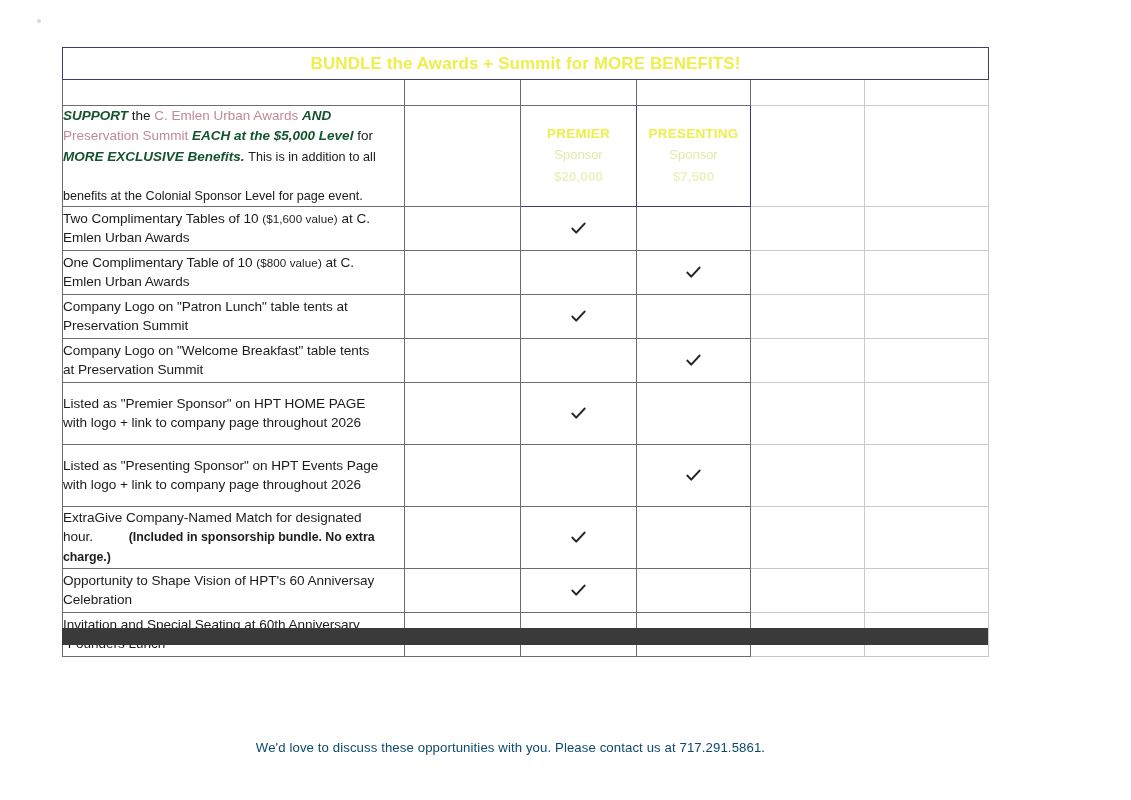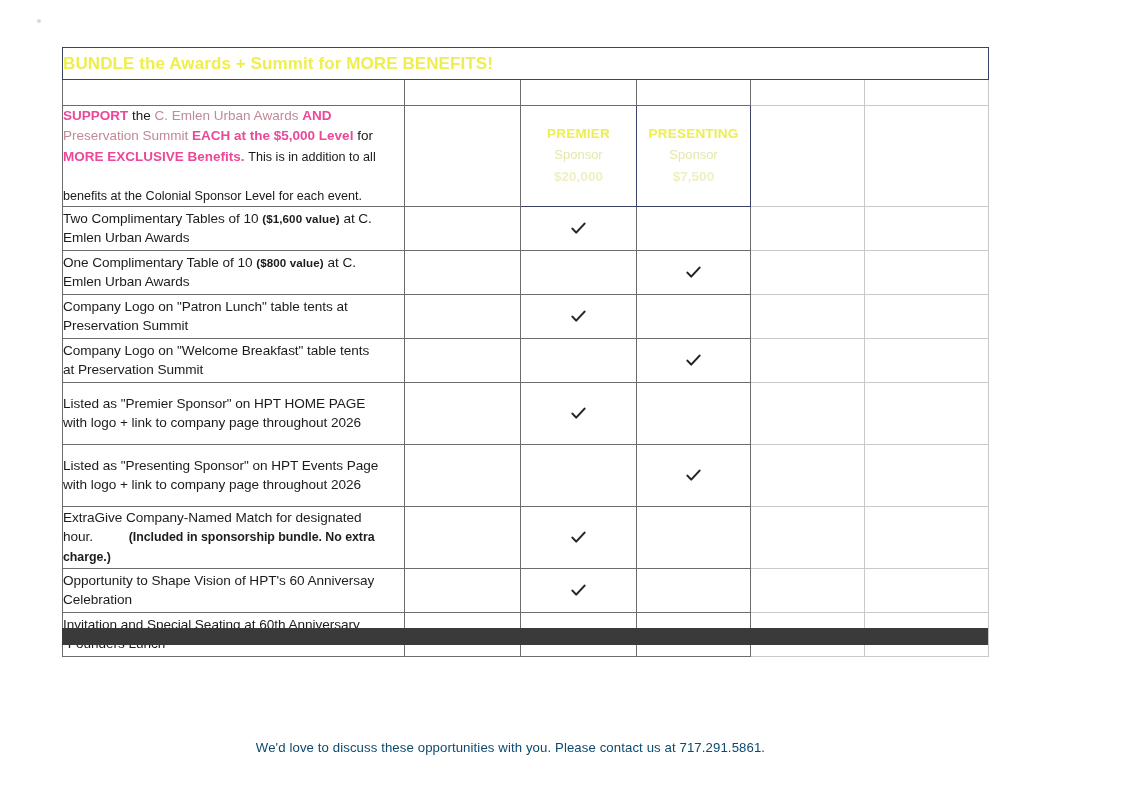--- a/index.html
+++ b/index.html
@@ -49,20 +49,21 @@
     background: #ffffff;
   }
   
   .sheet td.faint { border-color: #c9c9c9; }
 
   
   .title-band {
     background: #3b4168;
     border: 1px solid #3b4168 !important;
     height: 31px;
+    text-align: center;
   }
   .title-band .title-text {
     display: block;
     color: #eeee4e;
     font-weight: bold;
     font-size: 17px;
     letter-spacing: 0.1px;
     line-height: 31px;
     white-space: nowrap;
   }
@@ -72,21 +73,21 @@
 
   
   .desc-cell {
     background: #ececec;
     padding: 12px 10px 10px 6px;
     vertical-align: middle;
     line-height: 1.50;
     font-size: 13.5px;
     color: #1a1a1a;
   }
-  .desc-cell b { font-weight: bold; color: #ec4899; }
+  .desc-cell b { font-weight: bold; color: #14532d; font-style: italic; }
   .rose { color: #c08a96; }
   .desc-cell .tail { font-size: 12.6px; margin-top: 20px; }
 
   .spacer-cell { background: #ececec; }
 
   .tier-cell {
     background: #3b4168;
     border-color: #3b4168 !important;
     text-align: center;
     padding: 6px 2px;
@@ -116,21 +117,21 @@
   
   .benefit-cell {
     padding: 3px 6px 3px 5px;
     font-size: 13.6px;
     color: #1c1c1c;
     line-height: 1.44;
     letter-spacing: -0.05px;
   }
   .benefit-cell .small {
     font-size: 11.6px;
-    font-weight: bold;
+    font-weight: normal;
     letter-spacing: 0.1px;
   }
   .benefit-cell .semi {
     font-size: 12.4px;
     font-weight: bold;
     margin-left: 32px;
   }
 
   .mark-cell { text-align: center; }
   .check {
@@ -206,21 +207,21 @@
           </div>
           <div>
             <span class="rose">Preservation Summit</span>
             <b>EACH at the $5,000 Level</b>
             <span>for</span>
           </div>
           <div>
             <b>MORE EXCLUSIVE Benefits.</b>
             <span class="tail">This is in addition to all</span>
           </div>
-          <div class="tail">benefits at the Colonial Sponsor Level for each event.</div>
+          <div class="tail">benefits at the Colonial Sponsor Level for page event.</div>
         </td>
         <td class="spacer-cell"></td>
         <td class="tier-cell">
           <span class="tier-name">PREMIER</span>
           <span class="tier-sub">Sponsor</span>
           <span class="tier-amt">$20,000</span>
         </td>
         <td class="tier-cell">
           <span class="tier-name">PRESENTING</span>
           <span class="tier-sub">Sponsor</span>

